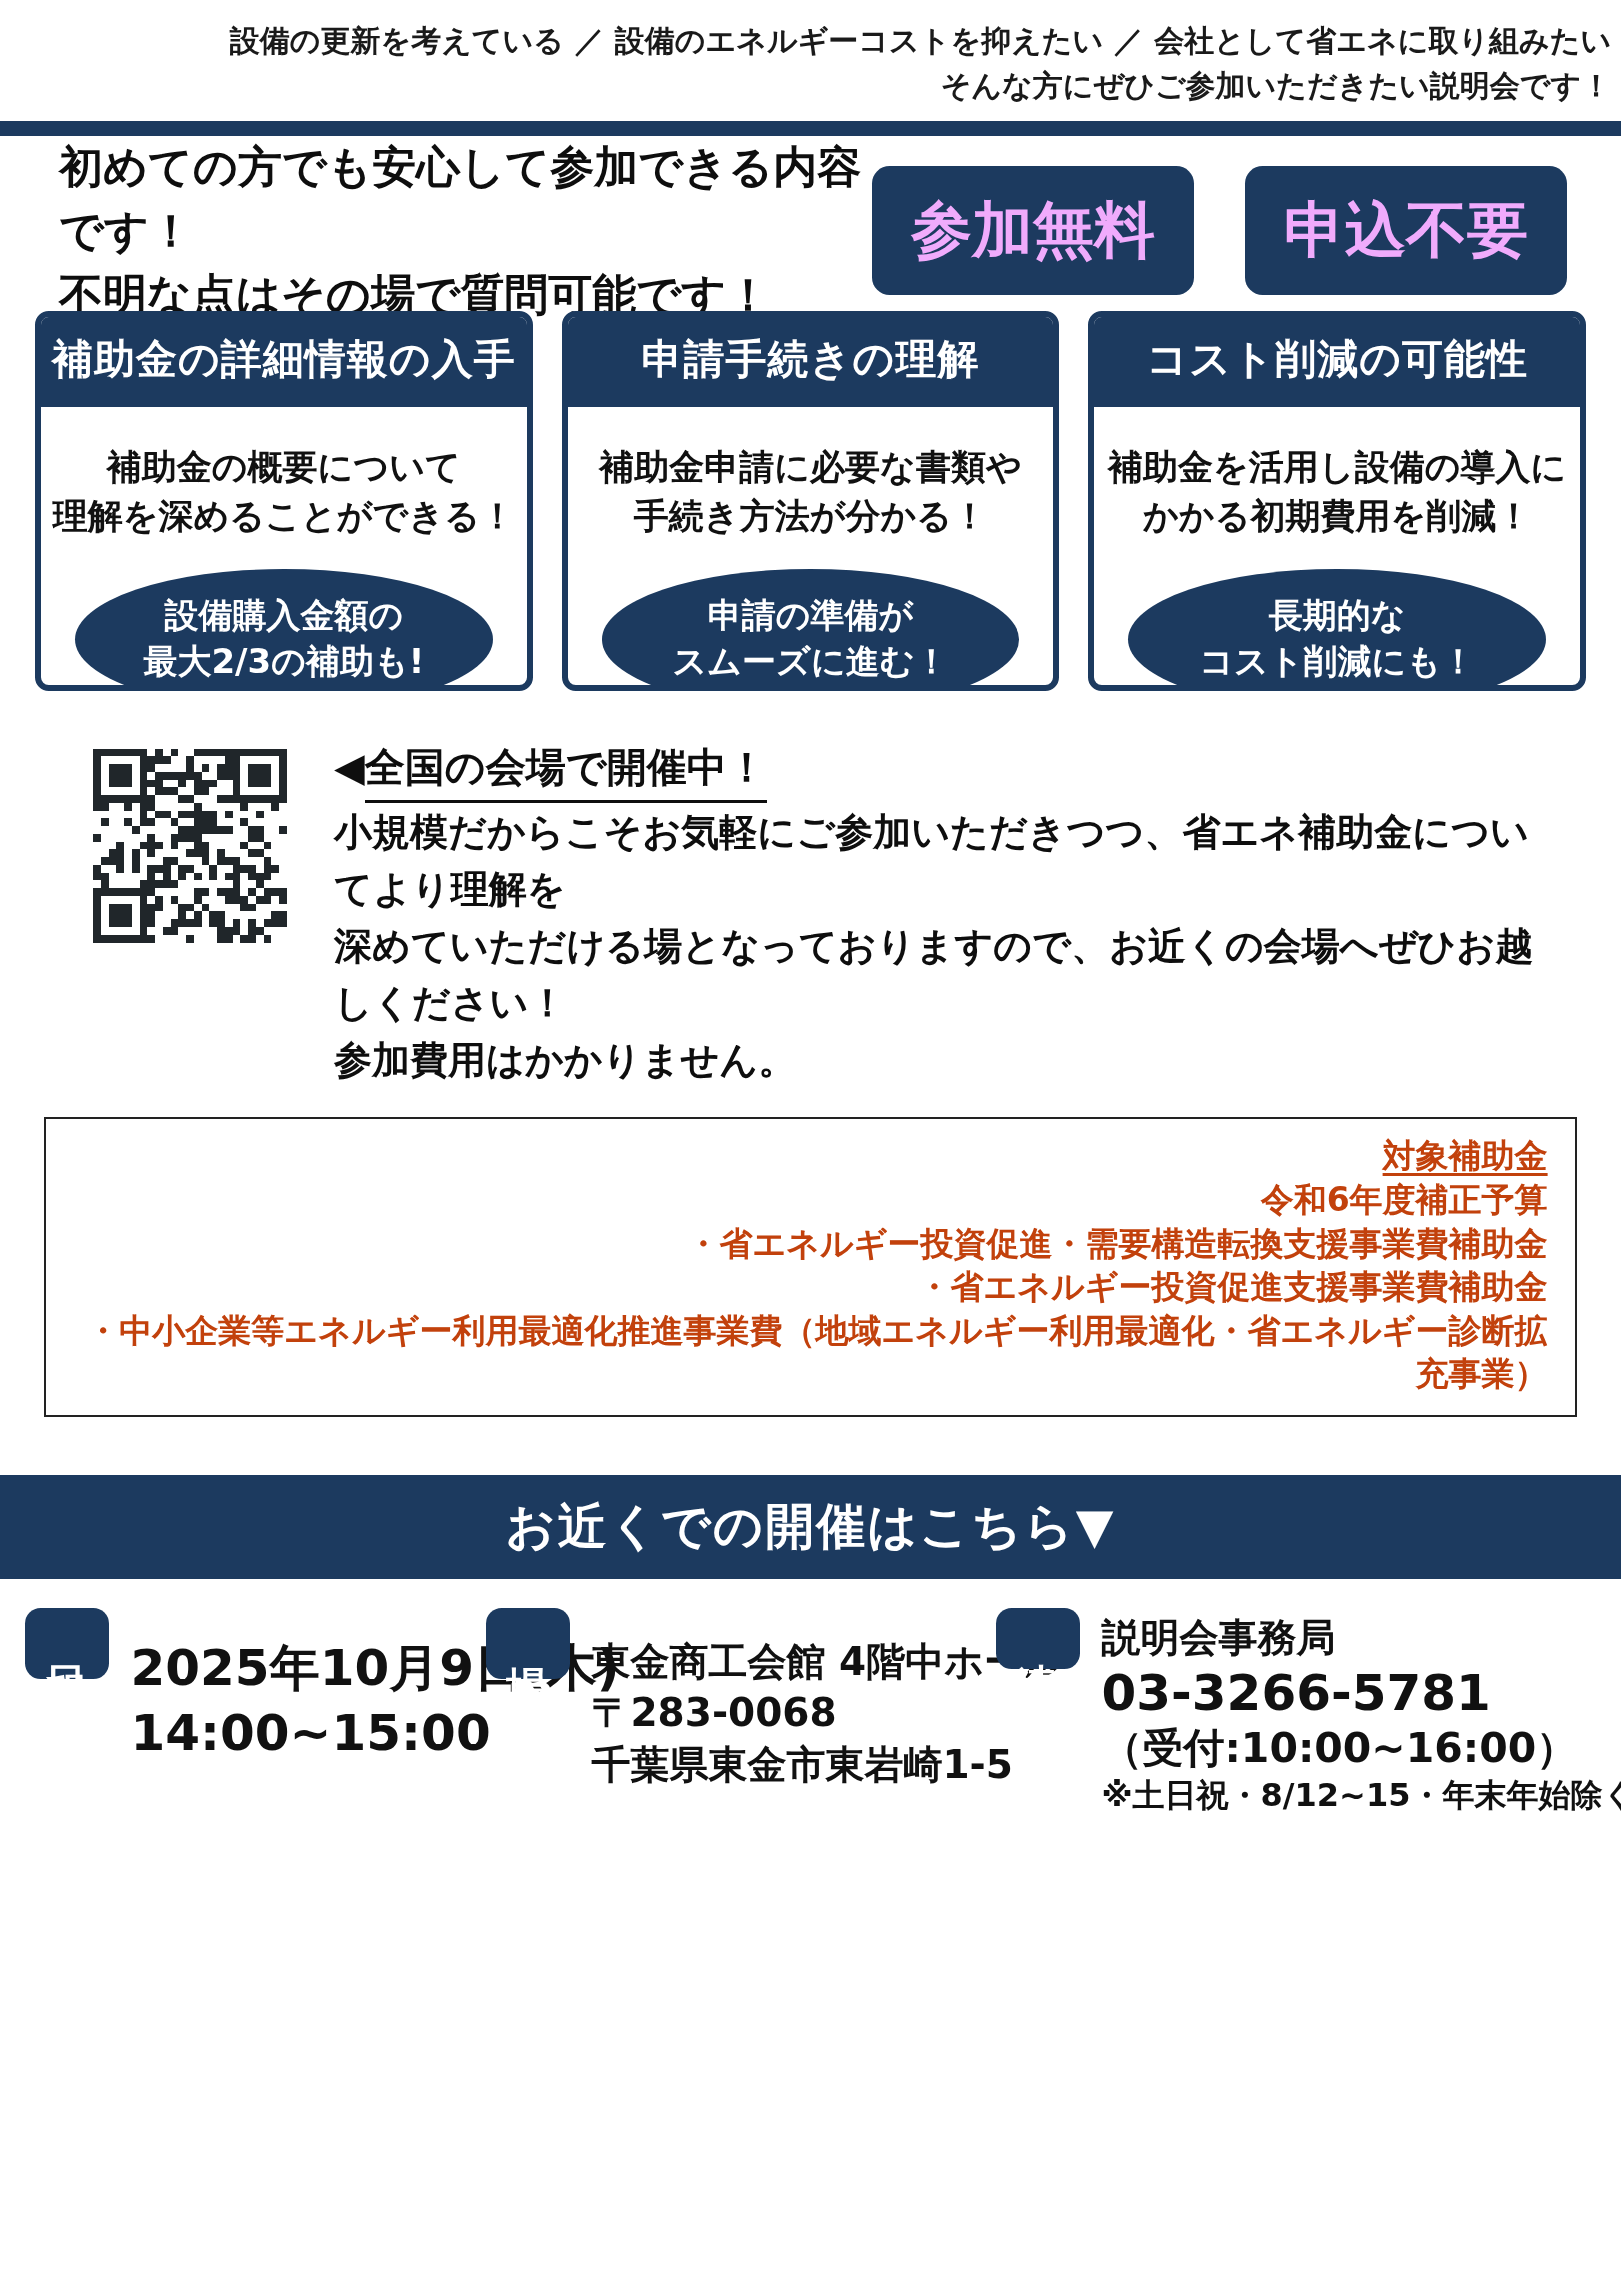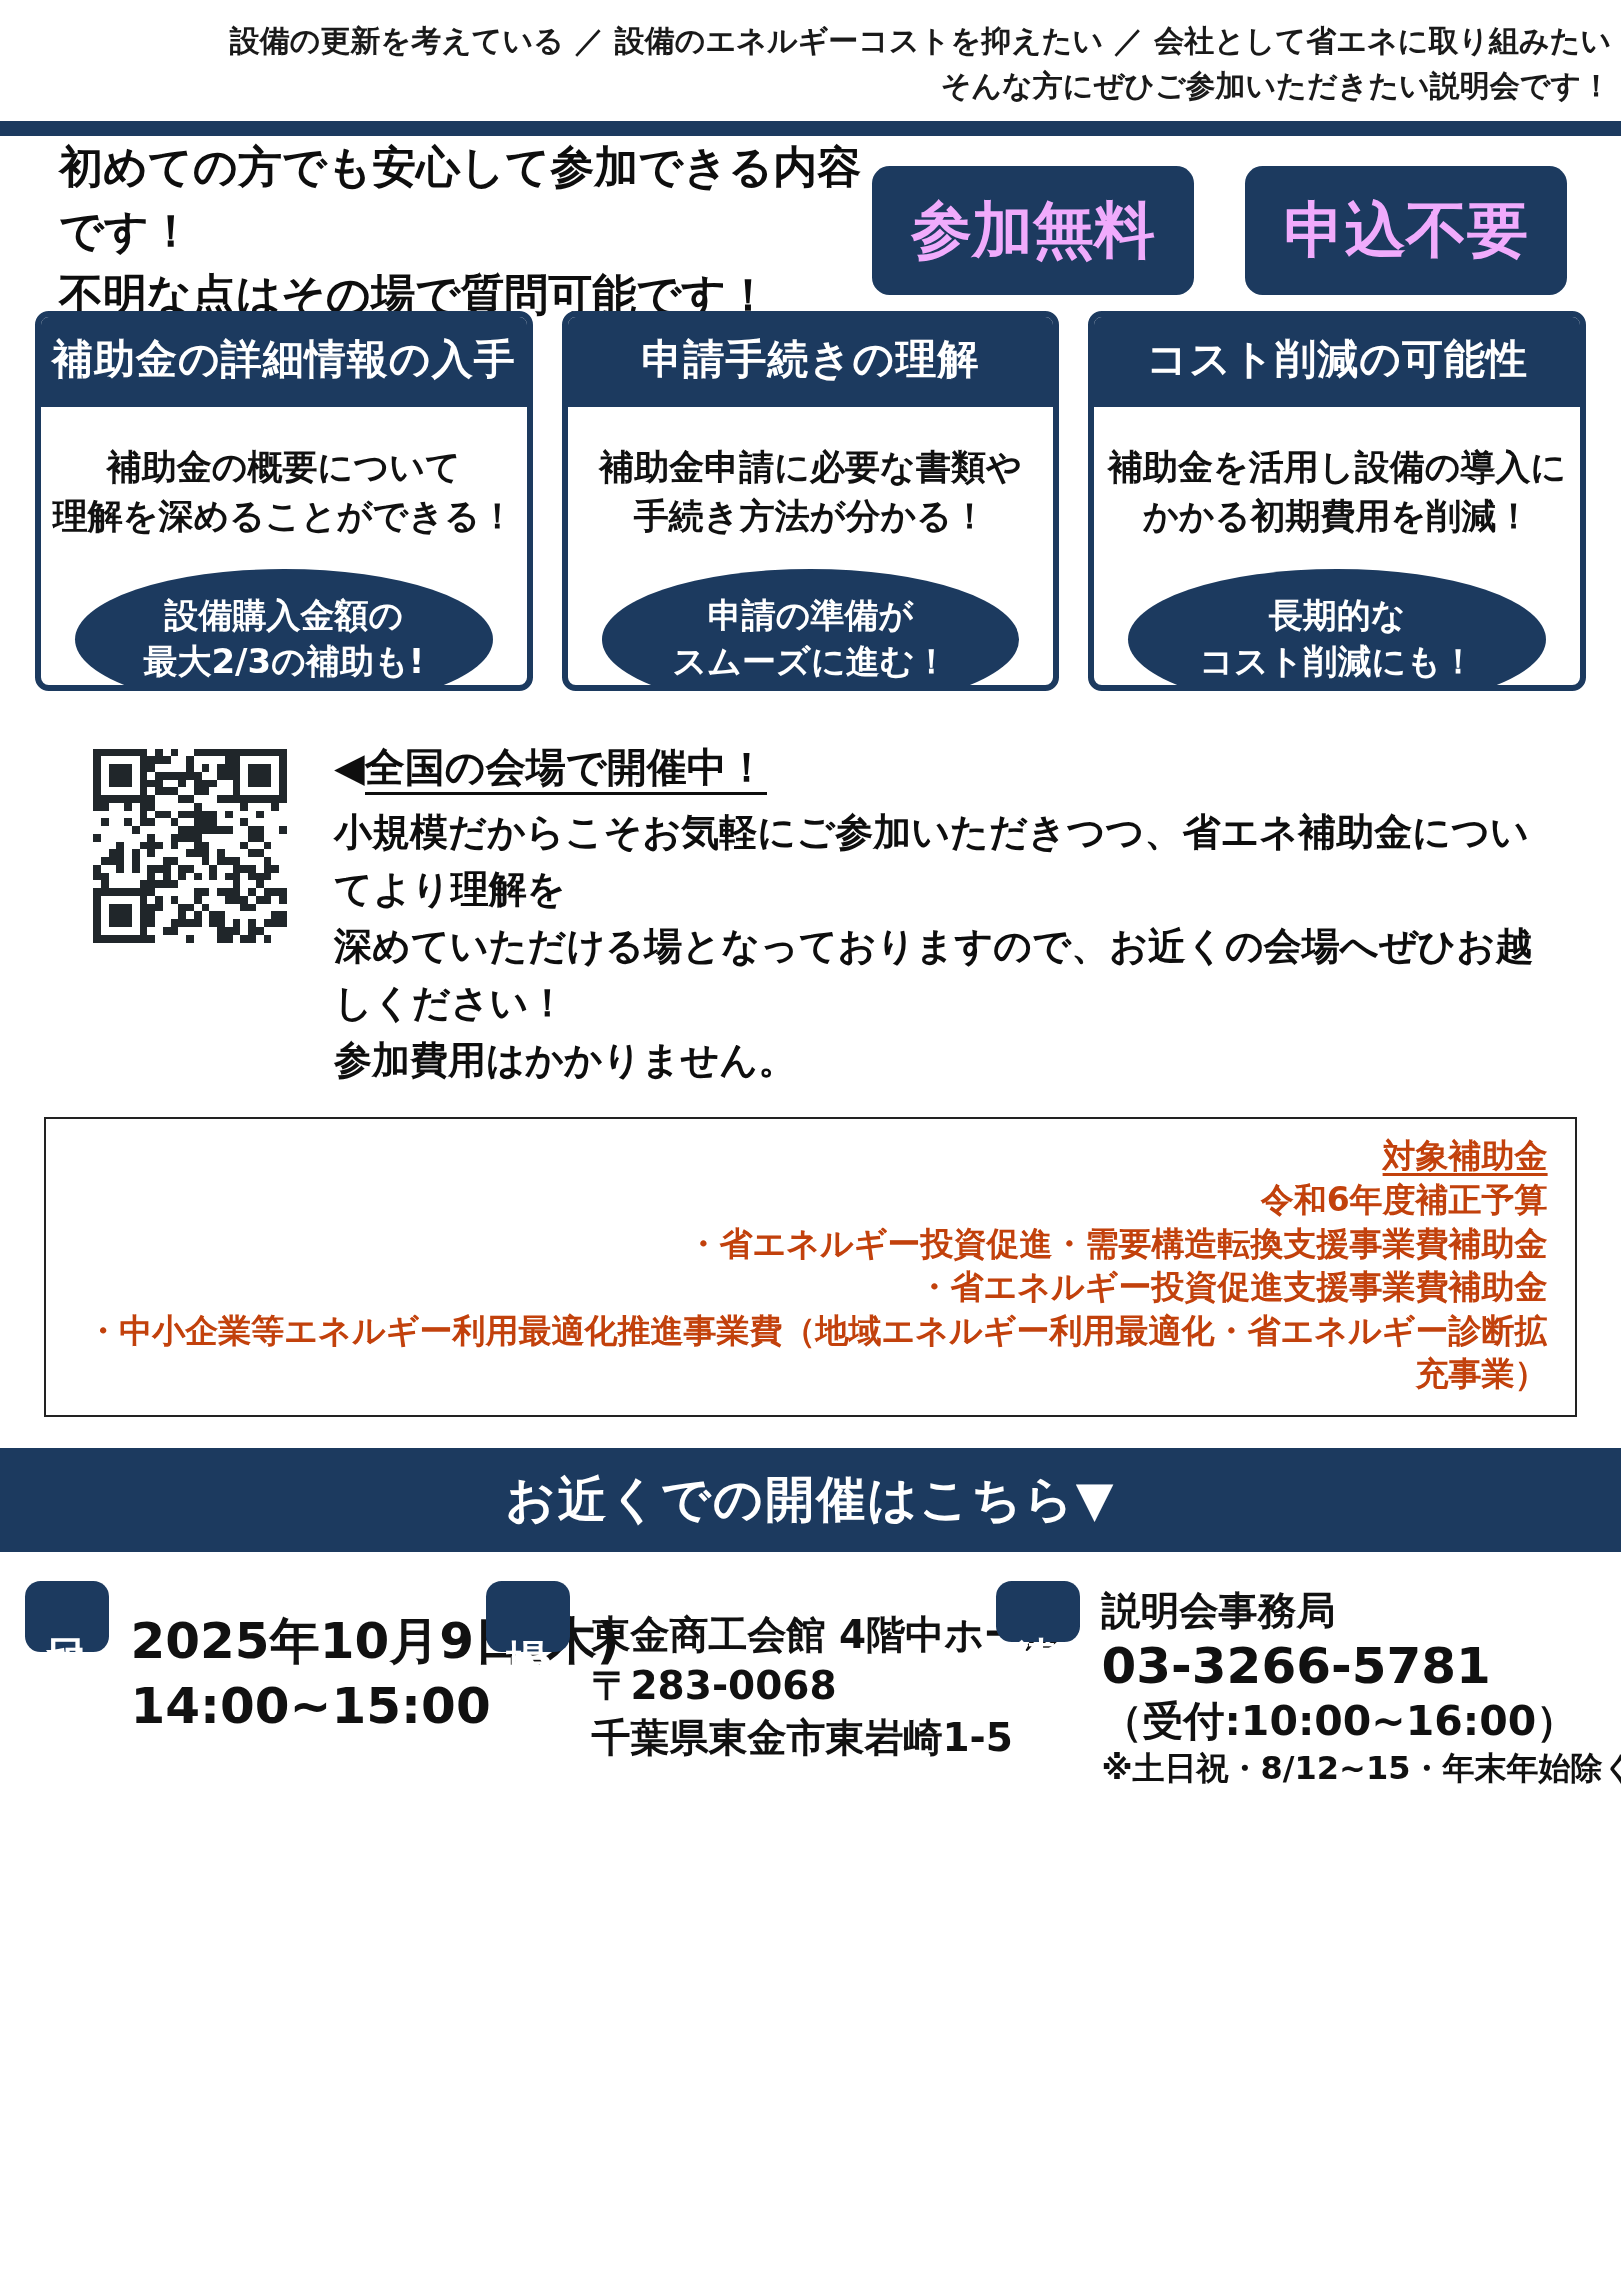--- a/index.html
+++ b/index.html
@@ -44,31 +44,31 @@
   .card-ellipse{
     background:#1c3a5f; color:#fff; border-radius:50%;
     width:86%; margin:21.6px auto 0; padding:23.5px 9.8px 25.5px;
     text-align:center; font-size:34px; font-weight:bold; line-height:1.35;
   }
   
   .qr-row{ display:flex; gap:47px; padding:49px 59px 0 93px; }
   .qr-box{ width:194px; height:201px; flex:none; margin-top:5.9px; }
   .qr-box svg{ width:100%; height:100%; }
   .qr-heading{ font-size:40px; font-weight:bold; color:#0e0e0e; }
-  .qr-heading .u{ border-bottom:3.9px solid #0e0e0e; padding-bottom:2px; }
+  .qr-heading .u{ border-bottom:3.9px solid #0e0e0e; padding-bottom:10px; }
   .qr-para{ font-size:38px; font-weight:bold; line-height:1.5; margin-top:9.8px; color:#0e0e0e; }
   
   .target-box{
     margin:27.4px 44px 0; border:2.9px solid #222; padding:15.7px 27.4px 19.6px;
     font-size:33px; font-weight:bold; line-height:1.32; color:#c2410c;text-align:right;
   }
   .target-box .tb-title{ text-decoration:underline; text-underline-offset:5.9px; text-decoration-thickness:2.9px; }
   
   .banner{
-    background:#1c3a5f; height:104px; margin-top:31px;
+    background:#1c3a5f; height:104px; margin-top:58px;
     display:flex; align-items:center; justify-content:center;
     color:#fff; font-size:49px; font-weight:bold; letter-spacing:2px;
   }
   
   .info-row{ display:flex; padding:29px 19.6px 0 24.5px; }
   .info-group{ display:flex; gap:21.6px; align-items:flex-start; }
   .g-schedule{ width:461px; }
   .g-venue{ width:510px; }
   .g-contact{ width:588px; }
   .pill{

